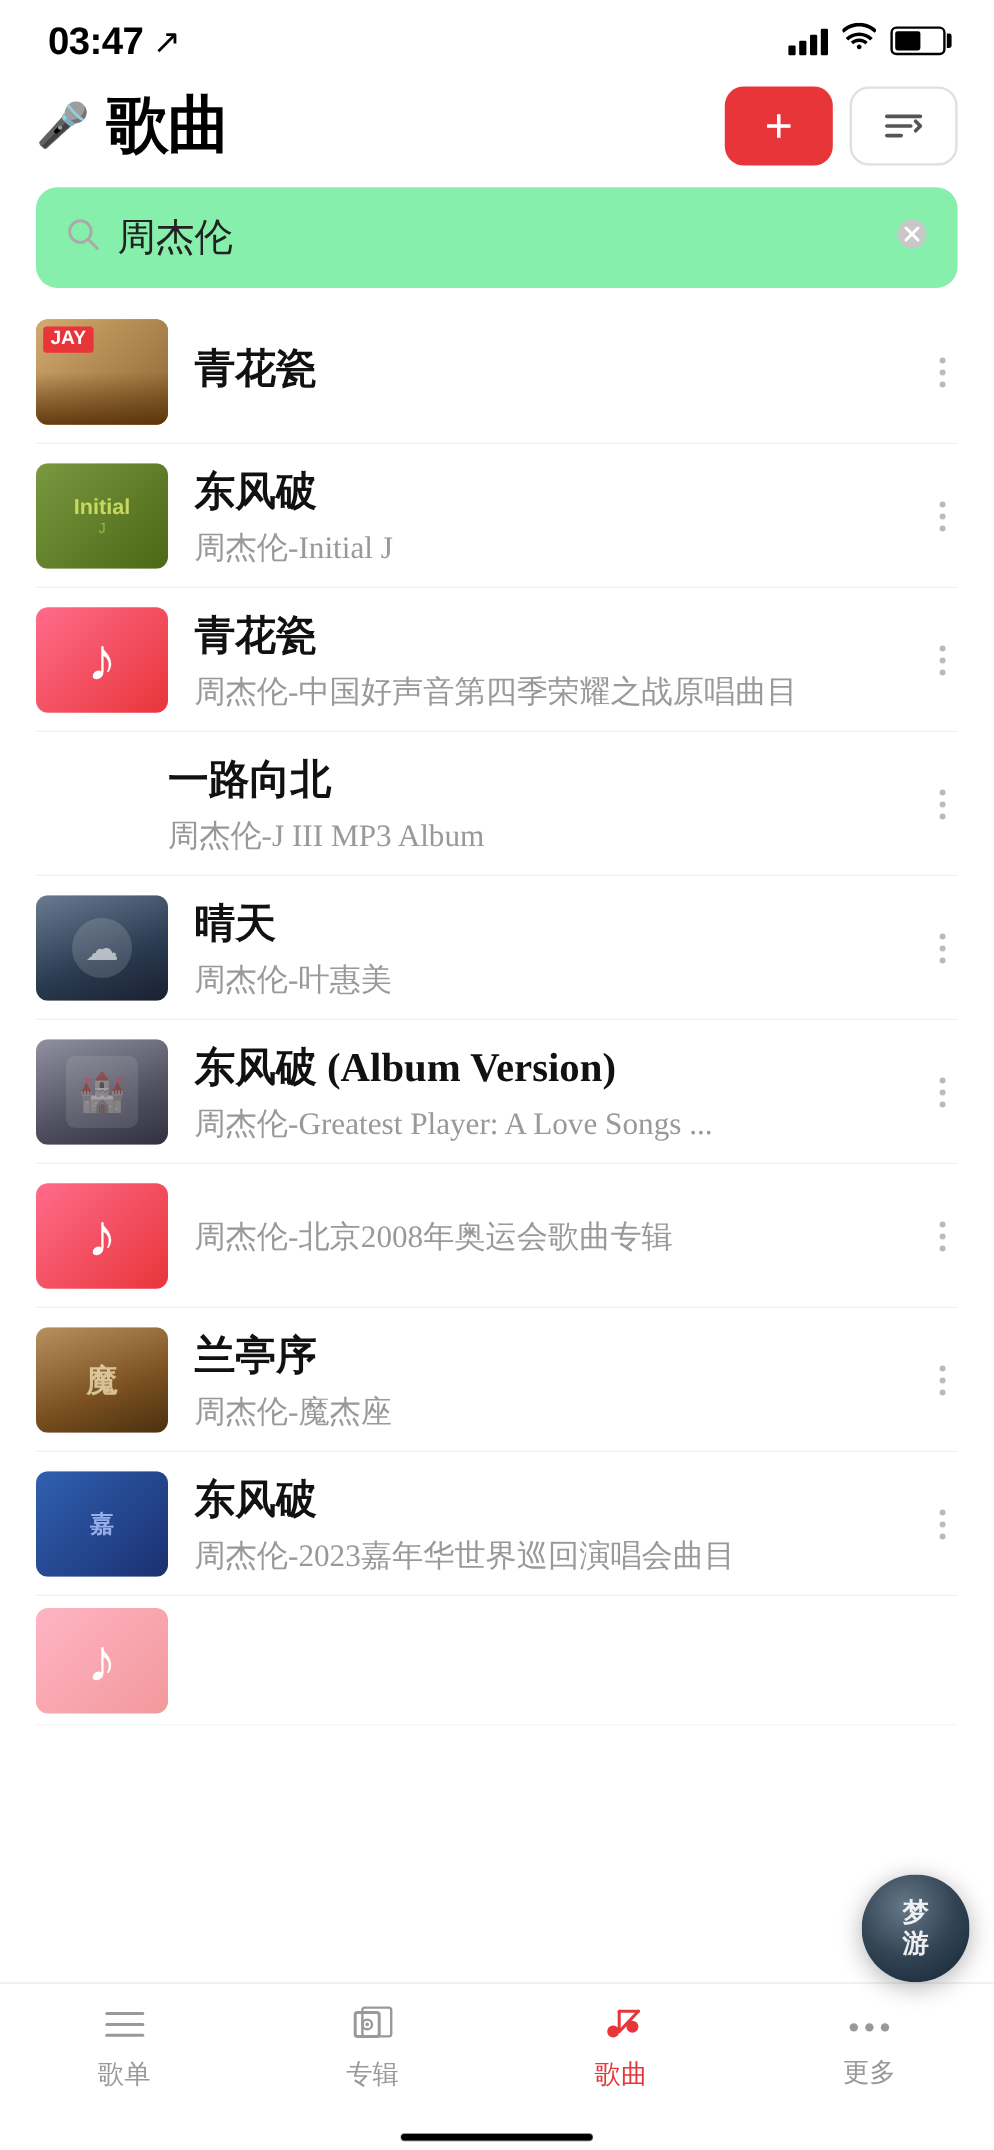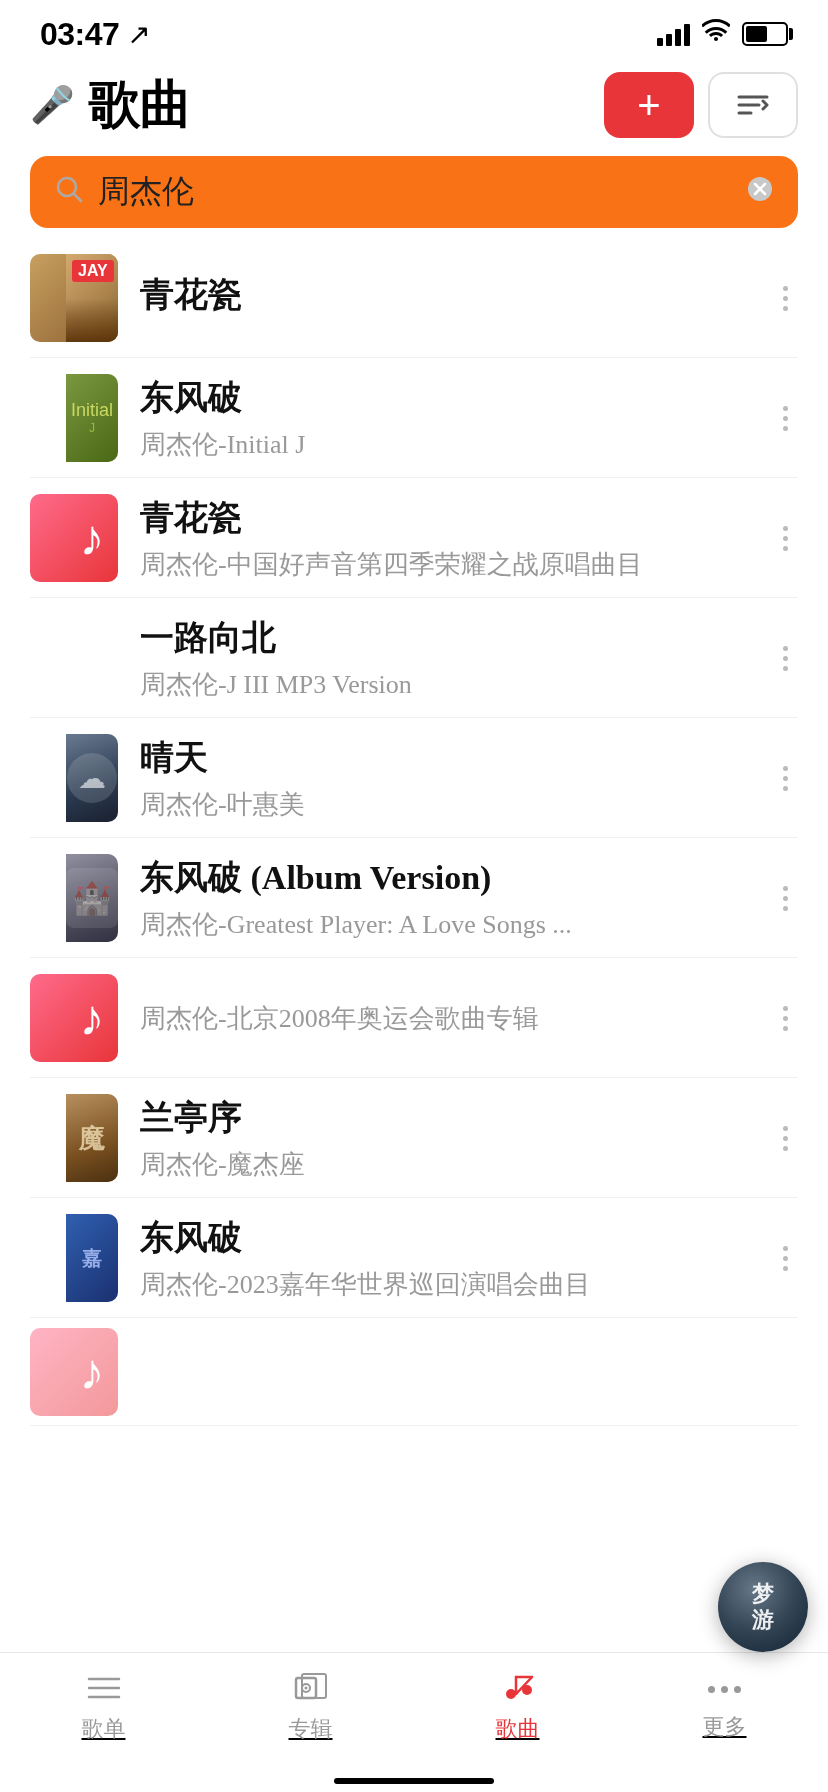--- a/index.html
+++ b/index.html
@@ -122,26 +122,26 @@
       cursor: pointer;
     }
     .sort-icon-svg {
       width: 36px;
       height: 36px;
     }
 
     
     .search-bar {
       margin: 6px 30px 10px 30px;
-      background: #f97316;
+      background: #86efac;
       border-radius: 18px;
       display: flex;
       align-items: center;
       padding: 0 24px;
-      height: 72px;
+      height: 84px;
       gap: 14px;
     }
     .search-icon-wrap {
       color: #aaa;
       font-size: 28px;
       flex-shrink: 0;
     }
     .search-text {
       flex: 1;
       font-size: 32px;
@@ -172,29 +172,28 @@
     .song-item::after {
       content: '';
       position: absolute;
       bottom: 0;
       left: 30px;
       right: 30px;
       height: 1px;
       background: #f0f0f0;
     }
     .song-album-art {
-      width: 88px;
+      width: 110px;
       height: 88px;
       border-radius: 10px;
       flex-shrink: 0;
       overflow: hidden;
       display: flex;
       align-items: center;
       justify-content: center;
-      padding-left: 36px;
     }
     .album-jay {
       background: linear-gradient(135deg, #c8a060 0%, #8b5e30 100%);
       position: relative;
     }
     .album-music-app {
       background: linear-gradient(135deg, #ff6b8a 0%, #e8353a 100%);
       display: flex;
       align-items: center;
       justify-content: center;
@@ -281,21 +280,20 @@
       padding-bottom: 30px;
     }
     .nav-item {
       flex: 1;
       display: flex;
       flex-direction: column;
       align-items: center;
       justify-content: center;
       gap: 6px;
       cursor: pointer;
-      text-decoration: underline;
     }
     .nav-label {
       font-size: 22px;
       color: #999;
     }
     .nav-label.active {
       color: #e8353a;
     }
 
     
@@ -423,21 +421,21 @@
       <div class="more-dot"></div>
       <div class="more-dot"></div>
       <div class="more-dot"></div>
     </div>
   </div>
 
   <div class="song-item">
     <div class="song-album-art" style="border-radius:10px;overflow:hidden;">
       <div class="album-initial-bg">
         <div style="text-align:center;">
-          <div style="color:#c8d860;font-size:18px;font-weight:400;line-height:1.1;">Initial</div>
+          <div style="color:#c8d860;font-size:18px;font-weight:700;line-height:1.1;">Initial</div>
           <div style="color:#a0b840;font-size:12px;">J</div>
         </div>
       </div>
     </div>
     <div class="song-info">
       <div class="song-title">东风破</div>
       <div class="song-artist">周杰伦-Initial J</div>
     </div>
     <div class="song-more">
       <div class="more-dot"></div>
@@ -458,21 +456,21 @@
       <div class="more-dot"></div>
       <div class="more-dot"></div>
       <div class="more-dot"></div>
     </div>
   </div>
 
   <div class="song-item">
     <div class="no-album"></div>
     <div class="song-info">
       <div class="song-title">一路向北</div>
-      <div class="song-artist">周杰伦-J III MP3 Version</div>
+      <div class="song-artist">周杰伦-J III MP3 Album</div>
     </div>
     <div class="song-more">
       <div class="more-dot"></div>
       <div class="more-dot"></div>
       <div class="more-dot"></div>
     </div>
   </div>
 
   <div class="song-item">
     <div class="song-album-art" style="border-radius:10px;overflow:hidden;">

